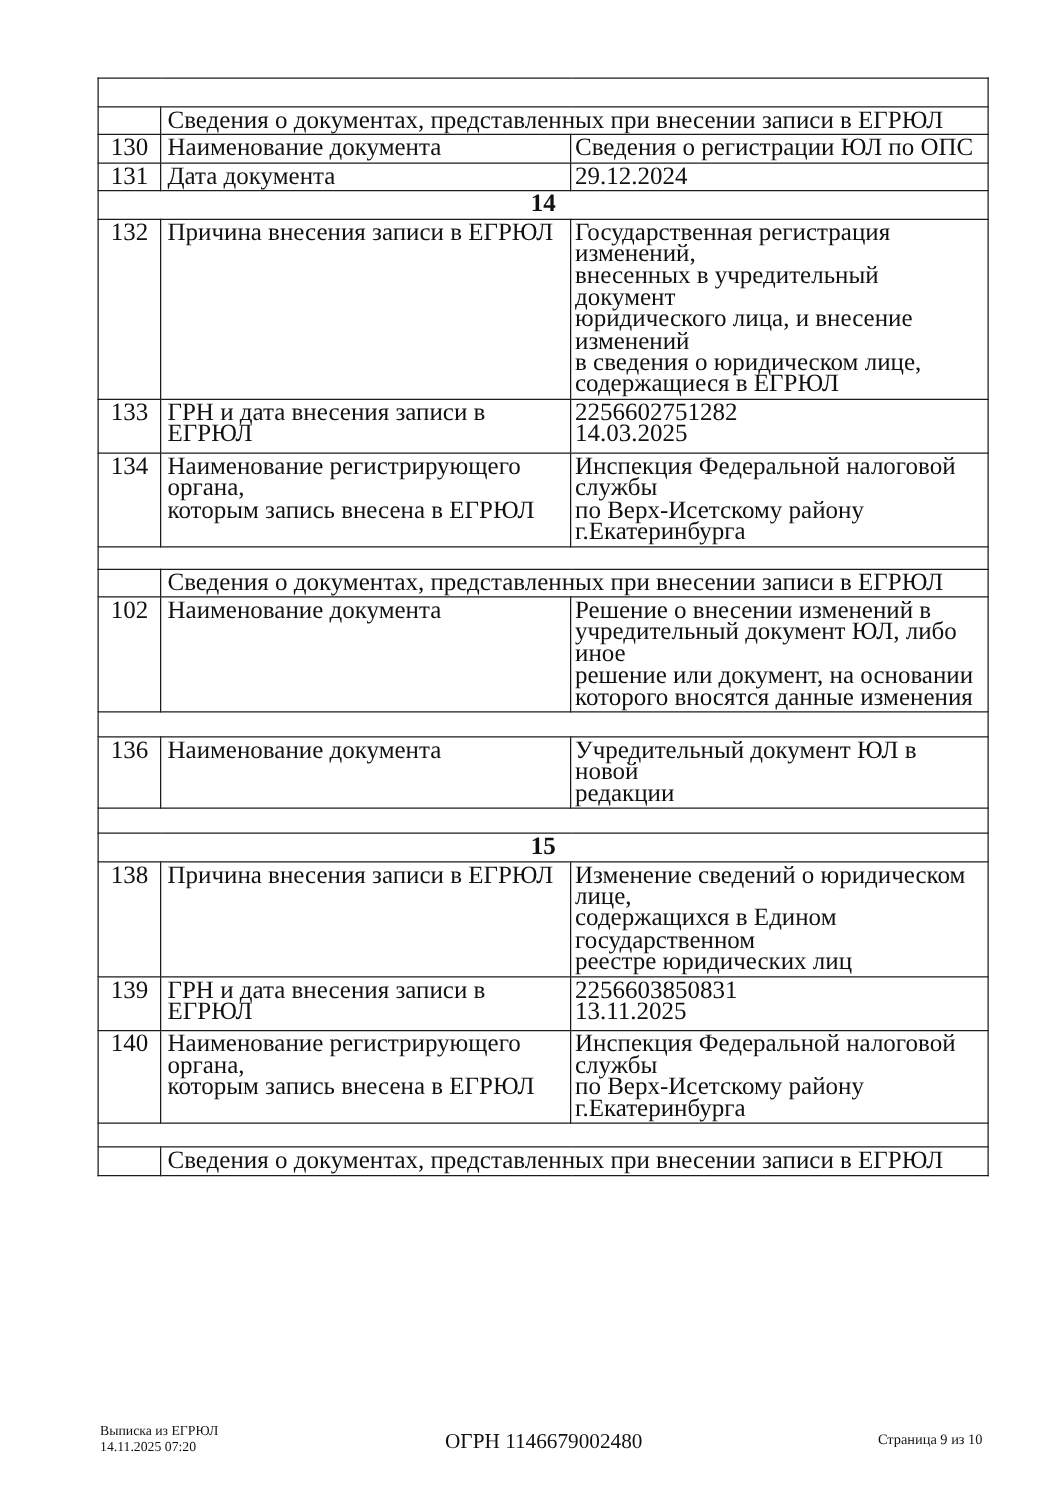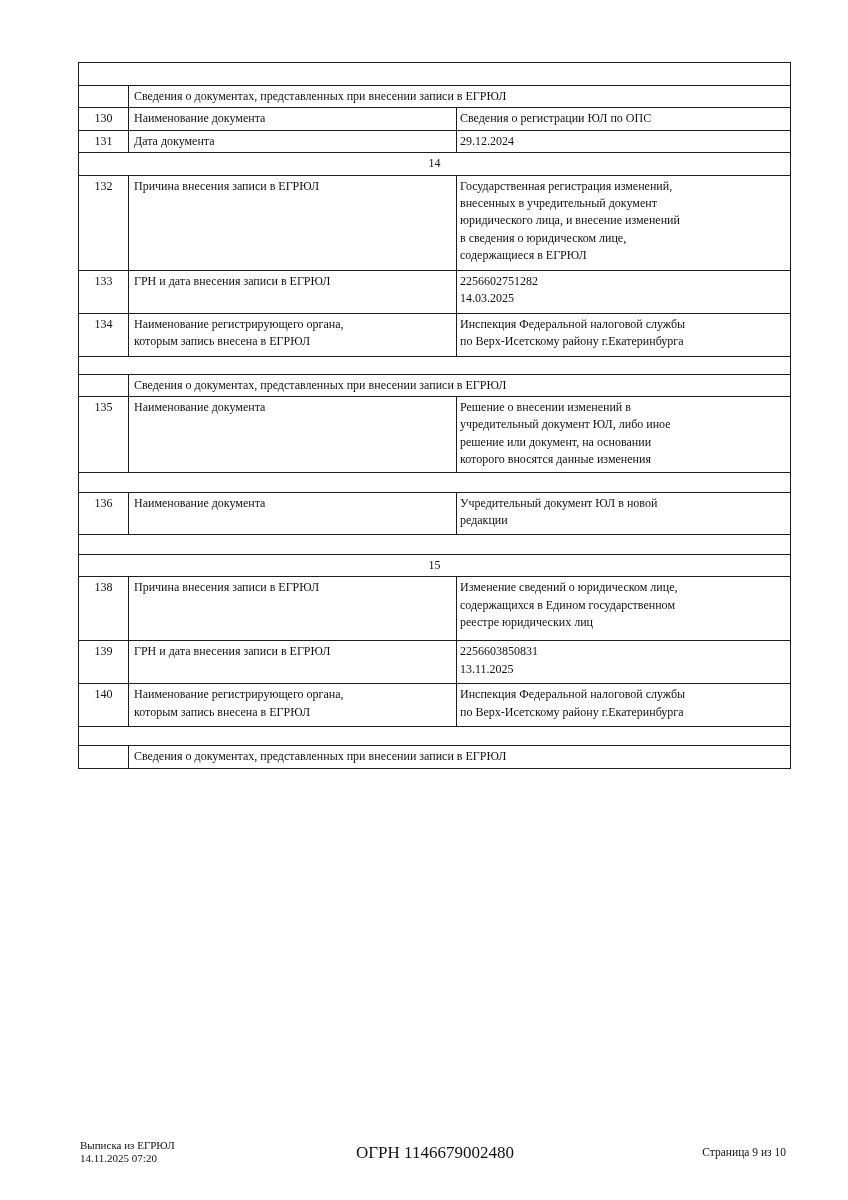--- a/index.html
+++ b/index.html
@@ -24,36 +24,36 @@
     position: absolute;
     left: 78px;
     top: 62px;
     width: 712px;
     border-collapse: collapse;
     table-layout: fixed;
   }
   table.doc-table td {
     border: 1px solid #1c1c1c;
     vertical-align: top;
-    font-size: 12px;
+    font-size: 20px;
     line-height: 17.4px;
     padding: 2px 3px 2px 5px;
     white-space: pre-line;
     overflow: hidden;
   }
   table.doc-table td.num {
     text-align: center;
     padding: 2px 1px;
   }
   table.doc-table td.value {
     padding-left: 3px;
   }
   table.doc-table td.group {
     text-align: center;
-    font-weight: normal;
+    font-weight: bold;
     padding: 2px 0;
   }
   table.doc-table td.blank {
     padding: 0;
   }
   .footer-left {
     position: absolute;
     left: 80px;
     top: 1139px;
     font-size: 11px;
@@ -132,21 +132,21 @@
 по Верх-Исетскому району г.Екатеринбурга</td>
         </tr>
         <tr style="height: 18px;">
           <td colspan="3" class="blank"></td>
         </tr>
         <tr style="height: 22px;">
           <td class="num"></td>
           <td colspan="2">Сведения о документах, представленных при внесении записи в ЕГРЮЛ</td>
         </tr>
         <tr style="height: 76px;">
-          <td class="num">135</td>
+          <td class="num">102</td>
           <td class="label">Наименование документа</td>
           <td class="value">Решение о внесении изменений в
 учредительный документ ЮЛ, либо иное
 решение или документ, на основании
 которого вносятся данные изменения</td>
         </tr>
         <tr style="height: 20px;">
           <td colspan="3" class="blank"></td>
         </tr>
         <tr style="height: 42px;">

